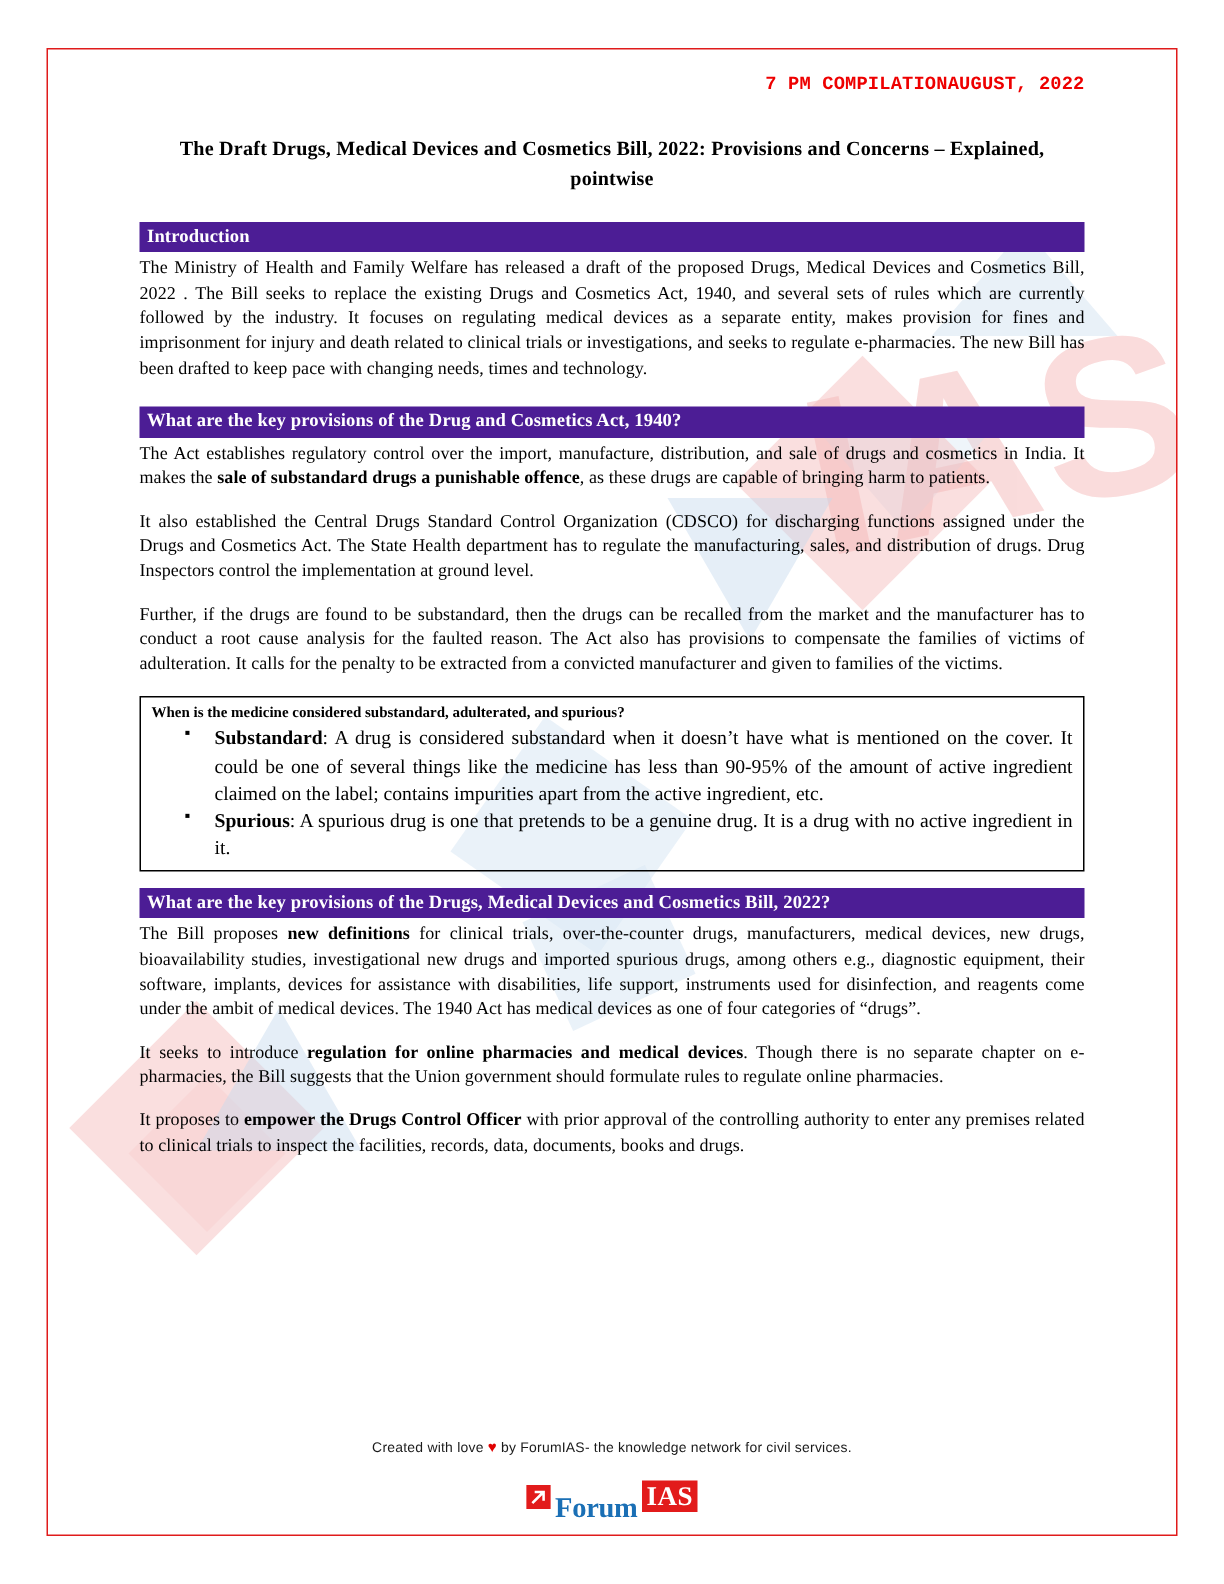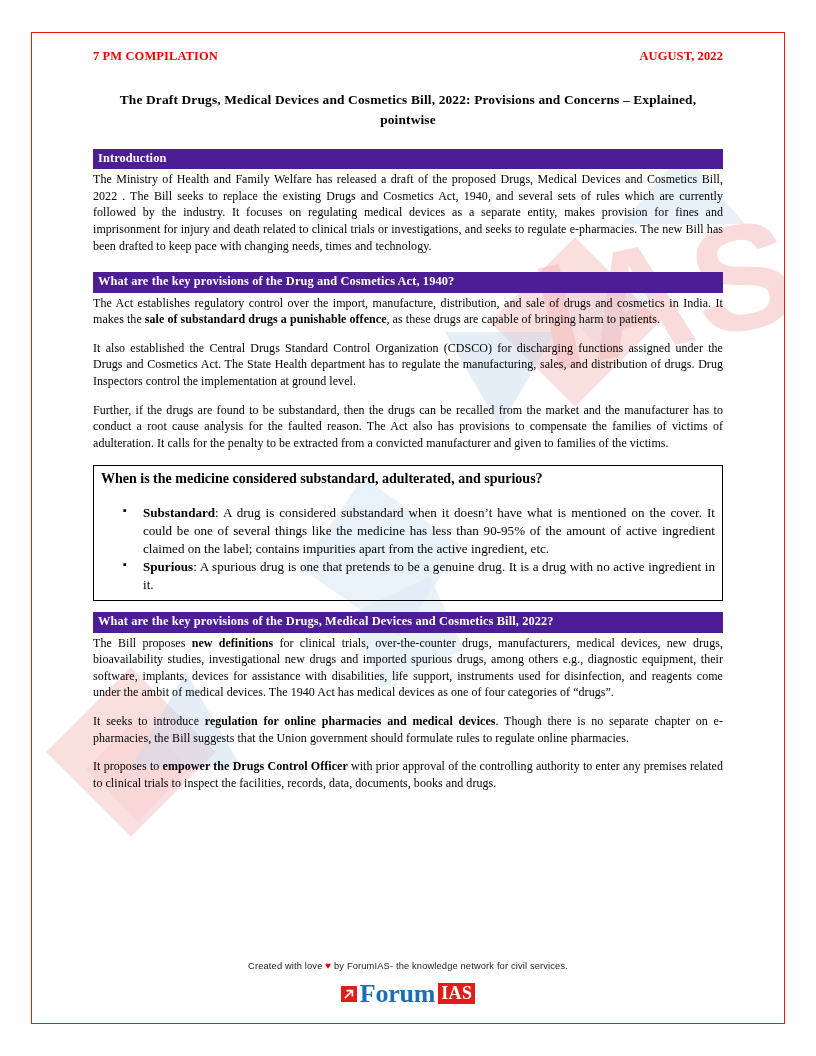--- a/index.html
+++ b/index.html
@@ -91,23 +91,23 @@
   
   .content {
     position: absolute;
     left: 93px;
     top: 32px;
     width: 630px;
     z-index: 2;
   }
   .running-head {
     display: flex;
-    justify-content: space-between;
+    justify-content: flex-end;
     align-items: baseline;
-    font-family: Liberation Serif, serif;
+    font-family: Liberation Mono, monospace;
     font-weight: bold;
     font-size: 12.5px;
     color: #ee0000;
     letter-spacing: .1px;
     padding-top: 17px;
   }
   .doc-title {
     text-align: center;
     font-weight: bold;
     font-size: 13.4px;
@@ -139,23 +139,23 @@
 
   
   .callout {
     border: 1.3px solid #000;
     box-sizing: border-box;
     padding: 4px 7px 6px 7px;
     margin-top: 14px;
   }
   .callout-title {
     font-weight: bold;
-    font-size: 14px;
+    font-size: 10px;
     line-height: 1.3;
-    margin: 0 0 15px 0;
+    margin: 0 0 1px 0;
   }
   ul.callout-list {
     margin: 0;
     padding-left: 42px;
     list-style: none;
   }
   ul.callout-list li {
     position: relative;
     font-size: 13.1px;
     line-height: 1.385;
@@ -197,23 +197,24 @@
   }
   .logo-arrow {
     width: 16px; height: 16px;
     background: #e21b1b;
     position: relative;
     display: inline-block;
   }
   .logo-arrow svg { position: absolute; left: 0; top: 0; }
   .logo-forum {
     color: #1a6fb5;
-    font-size: 26px;
+    font-size: 19px;
     font-weight: bold;
     letter-spacing: -.2px;
+    margin-top: 16px;
   }
   .logo-ias {
     background: #e21b1b;
     color: #ffffff;
     font-size: 18px;
     font-weight: bold;
     padding: 0 3px;
     letter-spacing: .3px;
     line-height: 1.18;
   }

